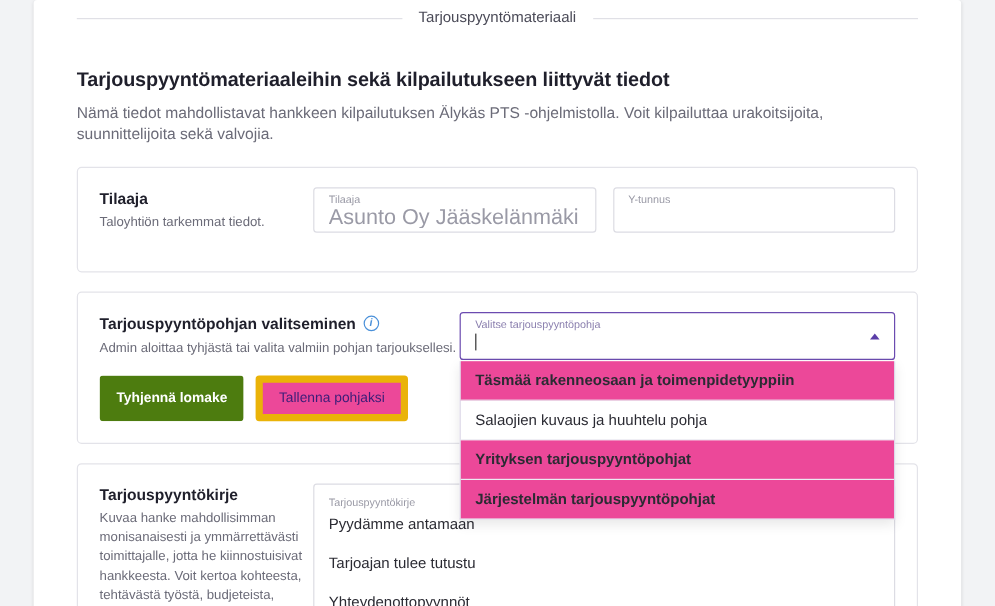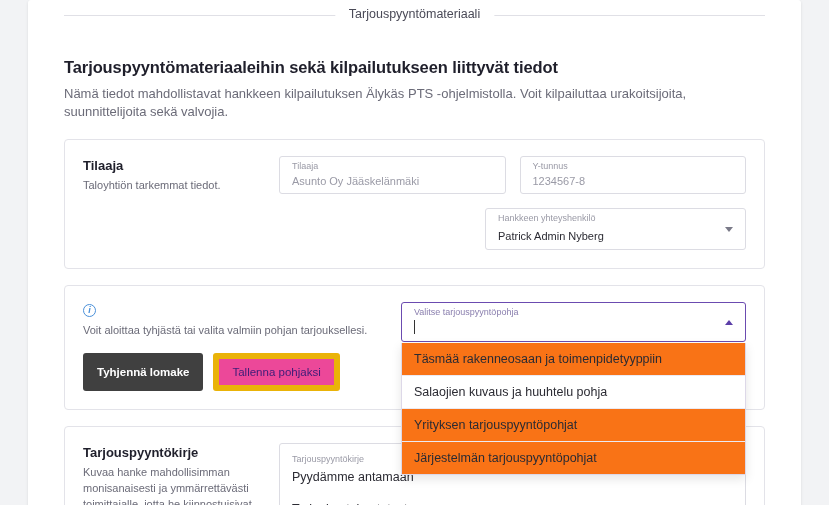--- a/index.html
+++ b/index.html
@@ -67,21 +67,20 @@
   }
   .card {
     border: 1px solid #e3e3e9;
     border-radius: 4px;
     background: #fff;
     margin-bottom: 16px;
     padding: 16px 18px 18px 18px;
   }
   .card-row {
     display: flex;
-    gap: 18px;
     align-items: flex-start;
   }
   .card-left {
     width: 178px;
     flex: 0 0 178px;
     padding-top: 2px;
   }
   .card-left h3 {
     margin: 0 0 5px 0;
     font-size: 13px;
@@ -109,21 +108,21 @@
     padding: 15px 12px 0 12px;
     background: #fff;
   }
   .field .flabel {
     position: absolute;
     top: 4px; left: 12px;
     font-size: 9px;
     color: #9a9aa6;
   }
   .field .fvalue {
-    font-size: 11px;
+    font-size: 18px;
     color: #9a9aa6;
     line-height: 18px;
     white-space: nowrap;
     overflow: hidden;
   }
   .field.filled .fvalue { color: #2b2b33; }
   .field.select {
     height: 42px;
     padding-top: 18px;
   }
@@ -165,21 +164,21 @@
   .btn-row { margin-top: 14px; display: flex; gap: 10px; }
   .btn {
     font-size: 11.5px;
     border-radius: 3px;
     padding: 7px 13px;
     cursor: pointer;
     border: 1px solid transparent;
     white-space: nowrap;
   }
   .btn-primary {
-    background: #404040;
+    background: #4d7c0f;
     color: #fff;
     font-weight: bold;
   }
   .btn-secondary {
     background: #ec4899;
     color: #3b1d78;
     border: 6px solid #eab308;
   }
   
   .dd-wrap {
@@ -221,21 +220,22 @@
     padding: 9px 12px;
     font-size: 12.5px;
     color: #2b2b33;
     border-bottom: 1px solid #eceaf2;
     white-space: nowrap;
     overflow: hidden;
     text-overflow: ellipsis;
   }
   .dd-item:last-child { border-bottom: none; }
   .dd-item.group {
-    background: #f97316;
+    background: #ec4899;
+    font-weight: bold;
   }
   
   .letter-card .card-left { width: 178px; flex: 0 0 178px; }
   .letter-box {
     border: 1px solid #dcdce3;
     border-radius: 3px;
     padding: 10px 12px 14px 12px;
     min-height: 120px;
   }
   .letter-box .flabel {
@@ -274,42 +274,37 @@
             <p>Taloyhtiön tarkemmat tiedot.</p>
           </div>
           <div class="card-right">
             <div class="field-row">
               <div class="field">
                 <span class="flabel">Tilaaja</span>
                 <div class="fvalue">Asunto Oy Jääskelänmäki</div>
               </div>
               <div class="field">
                 <span class="flabel">Y-tunnus</span>
-                <div class="fvalue">1234567-8</div>
               </div>
             </div>
             <div class="field-row" style="margin-bottom:0;">
               <div style="flex:0 0 192px;"></div>
-              <div class="field select filled" style="flex:1 1 auto;">
-                <span class="flabel">Hankkeen yhteyshenkilö</span>
-                <div class="fvalue">Patrick Admin Nyberg</div>
-                <span class="caret"></span>
-              </div>
             </div>
           </div>
         </div>
       </div>
 
       <div class="card tpl-card">
         <div class="card-row">
           <div class="card-left">
             <div class="tpl-head">
+              <h3>Tarjouspyyntöpohjan valitseminen</h3>
               <span class="info-icon">i</span>
             </div>
-            <p style="font-size:11px;color:#6b6b78;margin:0;">Voit aloittaa tyhjästä tai valita valmiin pohjan tarjouksellesi.</p>
+            <p style="font-size:11px;color:#6b6b78;margin:0;">Admin aloittaa tyhjästä tai valita valmiin pohjan tarjouksellesi.</p>
             <div class="btn-row">
               <button class="btn btn-primary">Tyhjennä lomake</button>
               <button class="btn btn-secondary">Tallenna pohjaksi</button>
             </div>
           </div>
           <div class="card-right">
             <div class="dd-wrap">
               <div class="dd-field">
                 <span class="flabel">Valitse tarjouspyyntöpohja</span>
                 <span class="dd-cursor"></span>

